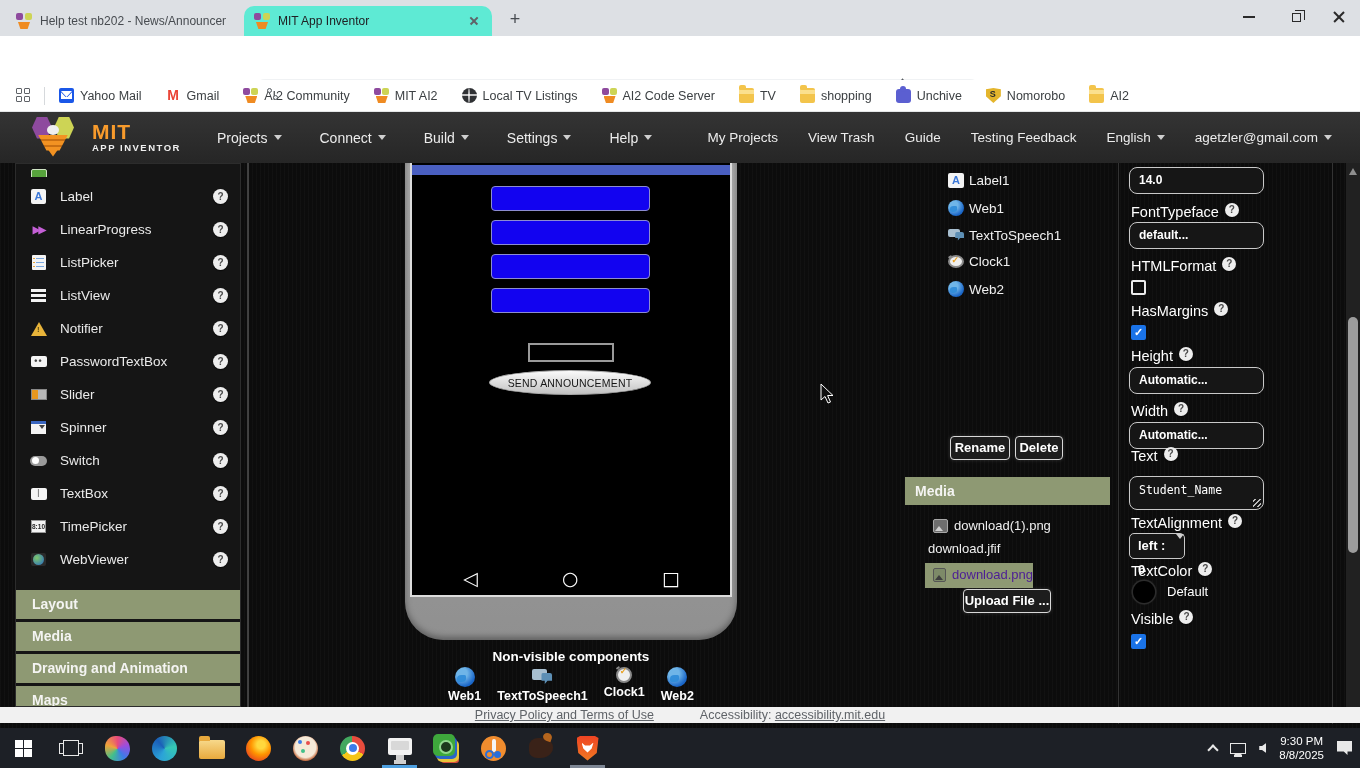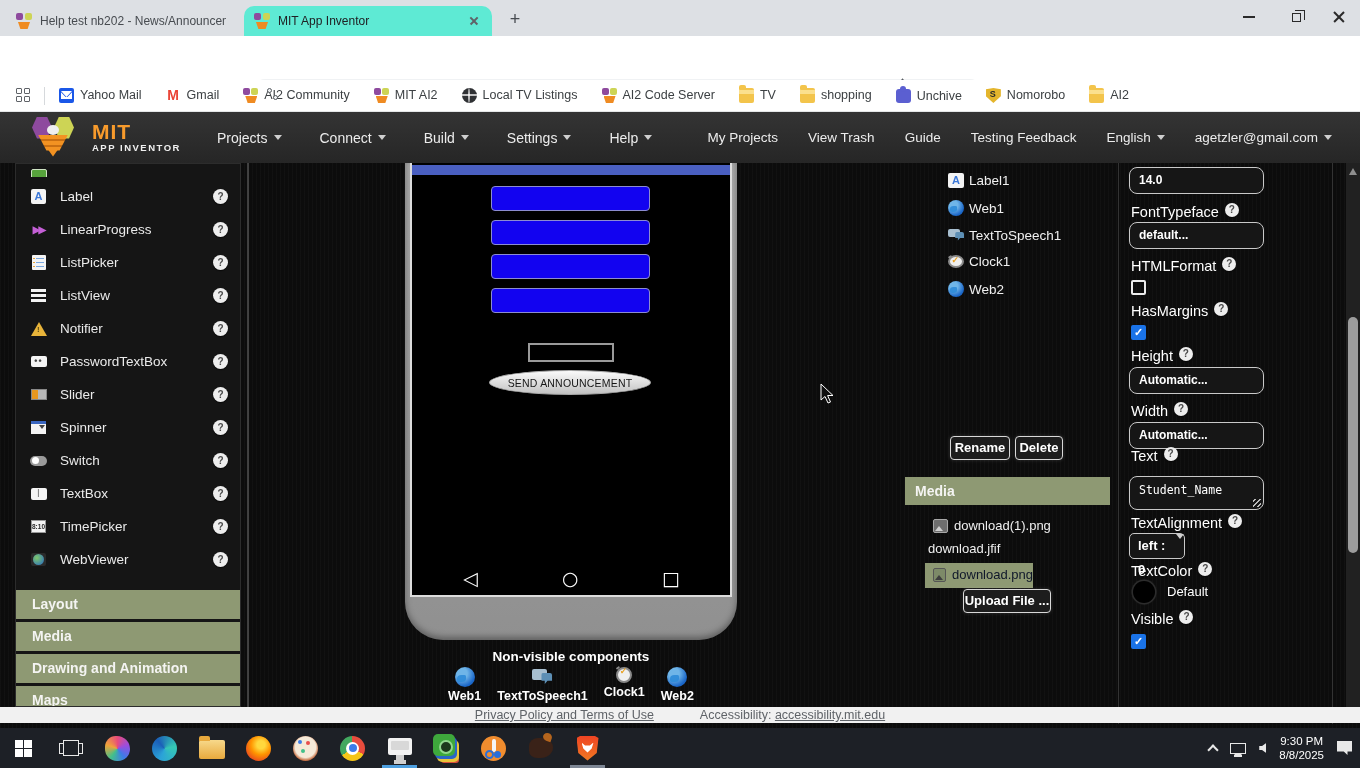--- a/index.html
+++ b/index.html
@@ -73,21 +73,21 @@
   .ic-spark { width:14px; height:14px; background:#55595e; clip-path:polygon(50% 0,61% 39%,100% 50%,61% 61%,50% 100%,39% 61%,0 50%,39% 39%); margin-top:2px; }
   .ic-shieldwifi { width:15px; height:17px; border:1.8px solid #55595e; clip-path:polygon(0 8%,50% 0,100% 8%,100% 55%,50% 100%,0 55%); }
   .ic-shieldwifi::before{content:"";position:absolute;left:4.5px;top:6px;width:4px;height:4px;border-radius:50%;background:#55595e;}
   .ic-menu{width:16px;height:14px;border-top:2px solid #55595e;border-bottom:2px solid #55595e;margin-top:2px;}
   .ic-menu::before{content:"";position:absolute;left:0;top:6px;width:16px;height:2px;background:#55595e;}
 
   #bookmarkbar { left:0; top:80px; width:1360px; height:32px; background:#fff; border-bottom:1px solid #e4e6e8; display:flex; align-items:center; }
   #apps-grid { margin-left:16px; width:16px; height:16px; display:grid; grid-template-columns:6px 6px; grid-template-rows:6px 6px; gap:2px; }
   #apps-grid span { border:1.6px solid #5f6368; border-radius:1px; }
   .bm-div { width:1px; height:18px; background:#d6d9dc; margin:0 14px 0 12px; }
-  .bm { display:flex; gap:6px; font-size:12.5px; color:#3c4043; margin-right:24px; white-space:nowrap; }
+  .bm { display:flex; align-items:center; gap:6px; font-size:12.5px; color:#3c4043; margin-right:24px; white-space:nowrap; }
   .bm-ic { width:15px; height:15px; position:relative; flex:0 0 15px; }
   .ic-mail { background:#1a57e8; border-radius:2px; }
   .ic-mail::before{content:"";position:absolute;left:2px;top:3px;width:11px;height:8px;background:#fff;clip-path:polygon(0 0,100% 0,100% 100%,0 100%);}
   .ic-mail::after{content:"";position:absolute;left:2px;top:3px;width:11px;height:6px;background:#1a57e8;clip-path:polygon(0 0,50% 100%,100% 0,100% 20%,50% 115%,0 20%);}
   .ic-gmail { color:#ea4335; font-weight:bold; font-size:14px; line-height:15px; text-align:center; }
   .ic-globe2 { border-radius:50%; background:#2f3134; }
   .ic-globe2::before{content:"";position:absolute;left:6.4px;top:0;width:2px;height:15px;background:#fff;opacity:.7;border-radius:50%;}
   .ic-globe2::after{content:"";position:absolute;left:0;top:6.4px;width:15px;height:2px;background:#fff;opacity:.7;}
   .ic-folder { background:#f3c44b; border-radius:2px; }
   .ic-folder::before{content:"";position:absolute;left:0;top:-3px;width:7px;height:4px;background:#f3c44b;border-radius:2px 2px 0 0;}
@@ -178,21 +178,21 @@
   #components { position:absolute; left:905px; top:0; width:205px; height:560px; }
   .trow { position:absolute; left:43px; display:flex; align-items:center; gap:5px; color:#f0f0f0; font-size:13.5px; }
   .tree-ic { width:16px; height:16px; flex:0 0 16px; }
   .ic-labelsq { width:15px; height:15px; background:#f4f4f4; border-radius:2px; color:#3c78d8; font-size:11px; font-weight:bold; text-align:center; line-height:15px; }
   .dark-btn { position:absolute; background:#1d1d1d; border:1px solid #d8d8d8; border-radius:4px; color:#fff; font-weight:bold; font-size:13px; text-align:center; box-shadow:0 0 4px rgba(255,255,255,.15); }
   #media-header { position:absolute; left:0; top:314px; width:205px; height:28px; background:#8e9973; color:#f4f4f2; font-weight:bold; font-size:14px; line-height:28px; padding-left:10px; }
   .media-row { position:absolute; display:flex; align-items:center; gap:6px; color:#f0f0f0; font-size:13px; }
   .ic-img { width:15px; height:14px; background:#6e6e6e; border:1.6px solid #a8a8a8; border-radius:2px; position:relative; }
   .ic-img::after { content:""; position:absolute; left:1px; bottom:1px; width:0; height:0; border-left:4px solid transparent; border-right:4px solid transparent; border-bottom:5px solid #cfcfcf; }
   #media-sel { position:absolute; left:20px; top:400px; width:108px; height:25px; background:#8e9973; }
-  #media-sel .media-row { position:static; color:#0f172a; }
+  #media-sel .media-row { position:static; color:#4c1d95; }
   #media-sel .ic-img { border-color:#555; background:#7d8a68; }
   #media-sel .ic-img::after { border-bottom-color:#3e3e3e; }
 
   
   #props { position:absolute; left:1118px; top:0; width:215px; height:561px; border-left:1px solid #333; border-right:1px solid #333; }
   .prop-label { position:absolute; left:12px; color:#fff; font-size:14.5px; display:flex; gap:6px; align-items:center; }
   .prop-label .help-badge { position:static; margin-top:-4px; width:14px; height:14px; line-height:14px; }
   .prop-input { position:absolute; left:10px; width:135px; height:27px; background:#161616; border:1px solid #c9c9c9; border-radius:8px; color:#fff; font-size:12px; font-weight:bold; padding-left:9px; line-height:25px; }
   .prop-check { position:absolute; left:12px; width:15px; height:15px; border-radius:2px; }
   .cb-off { border:2px solid #ececec; background:transparent; }

